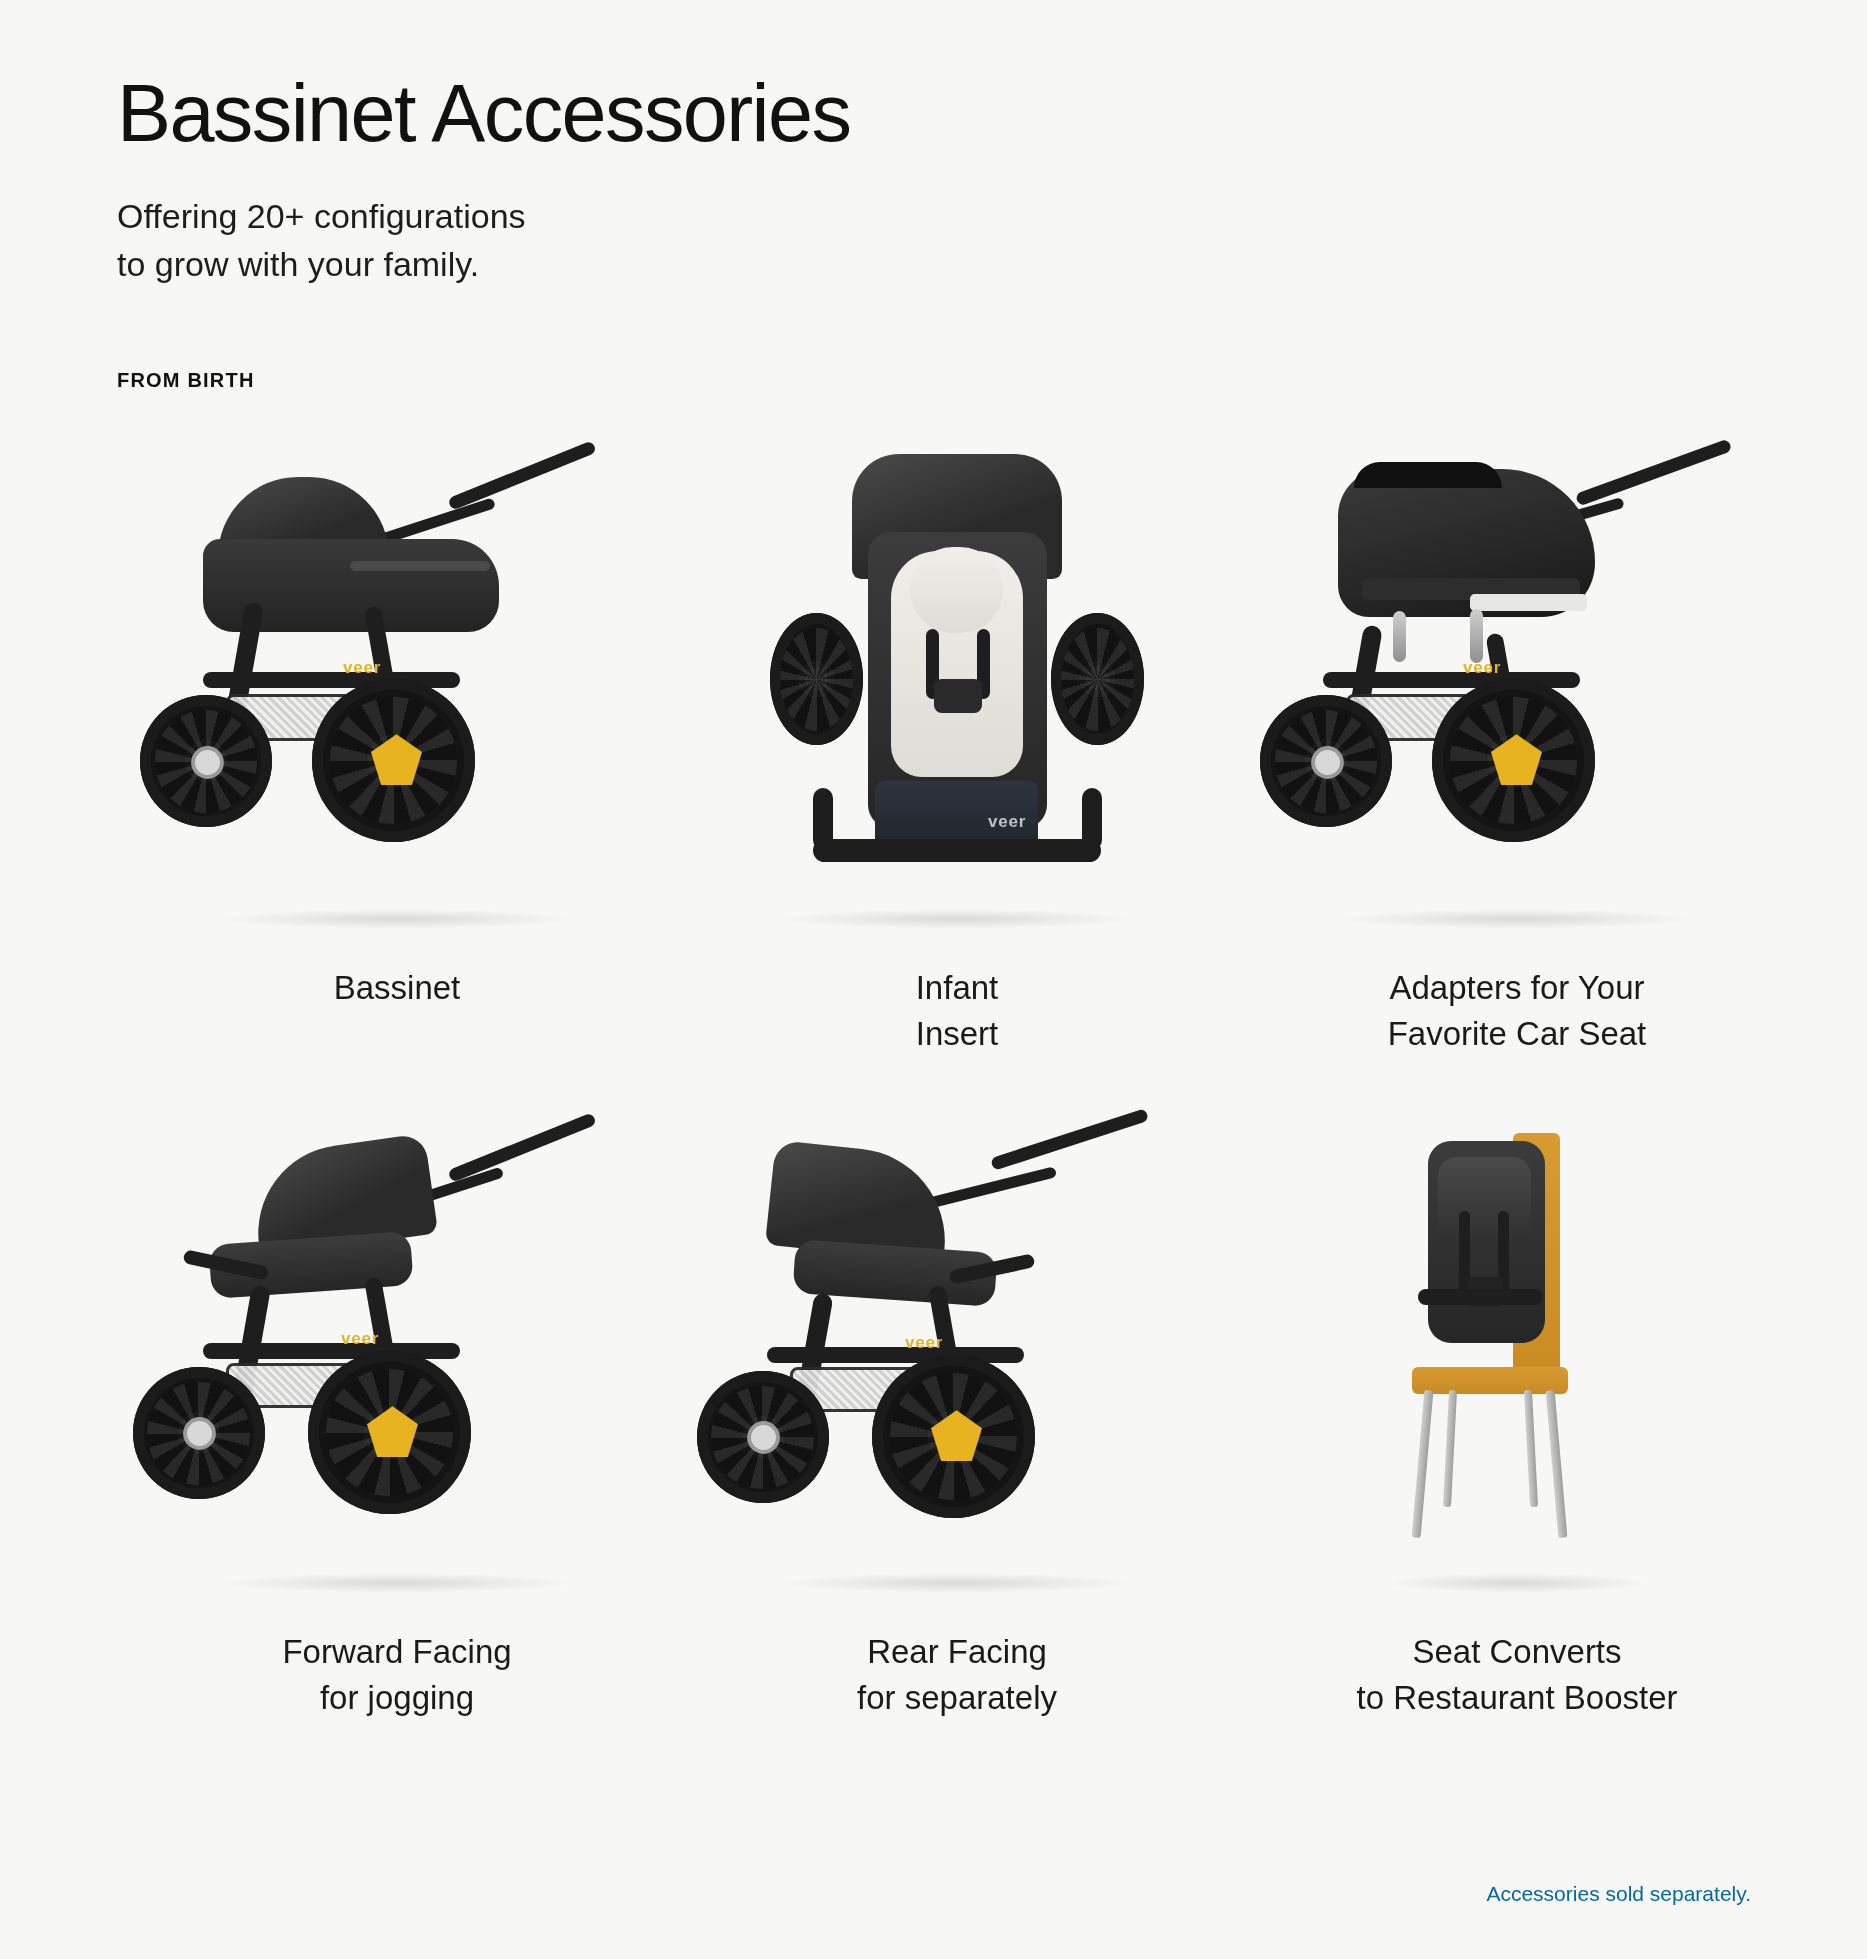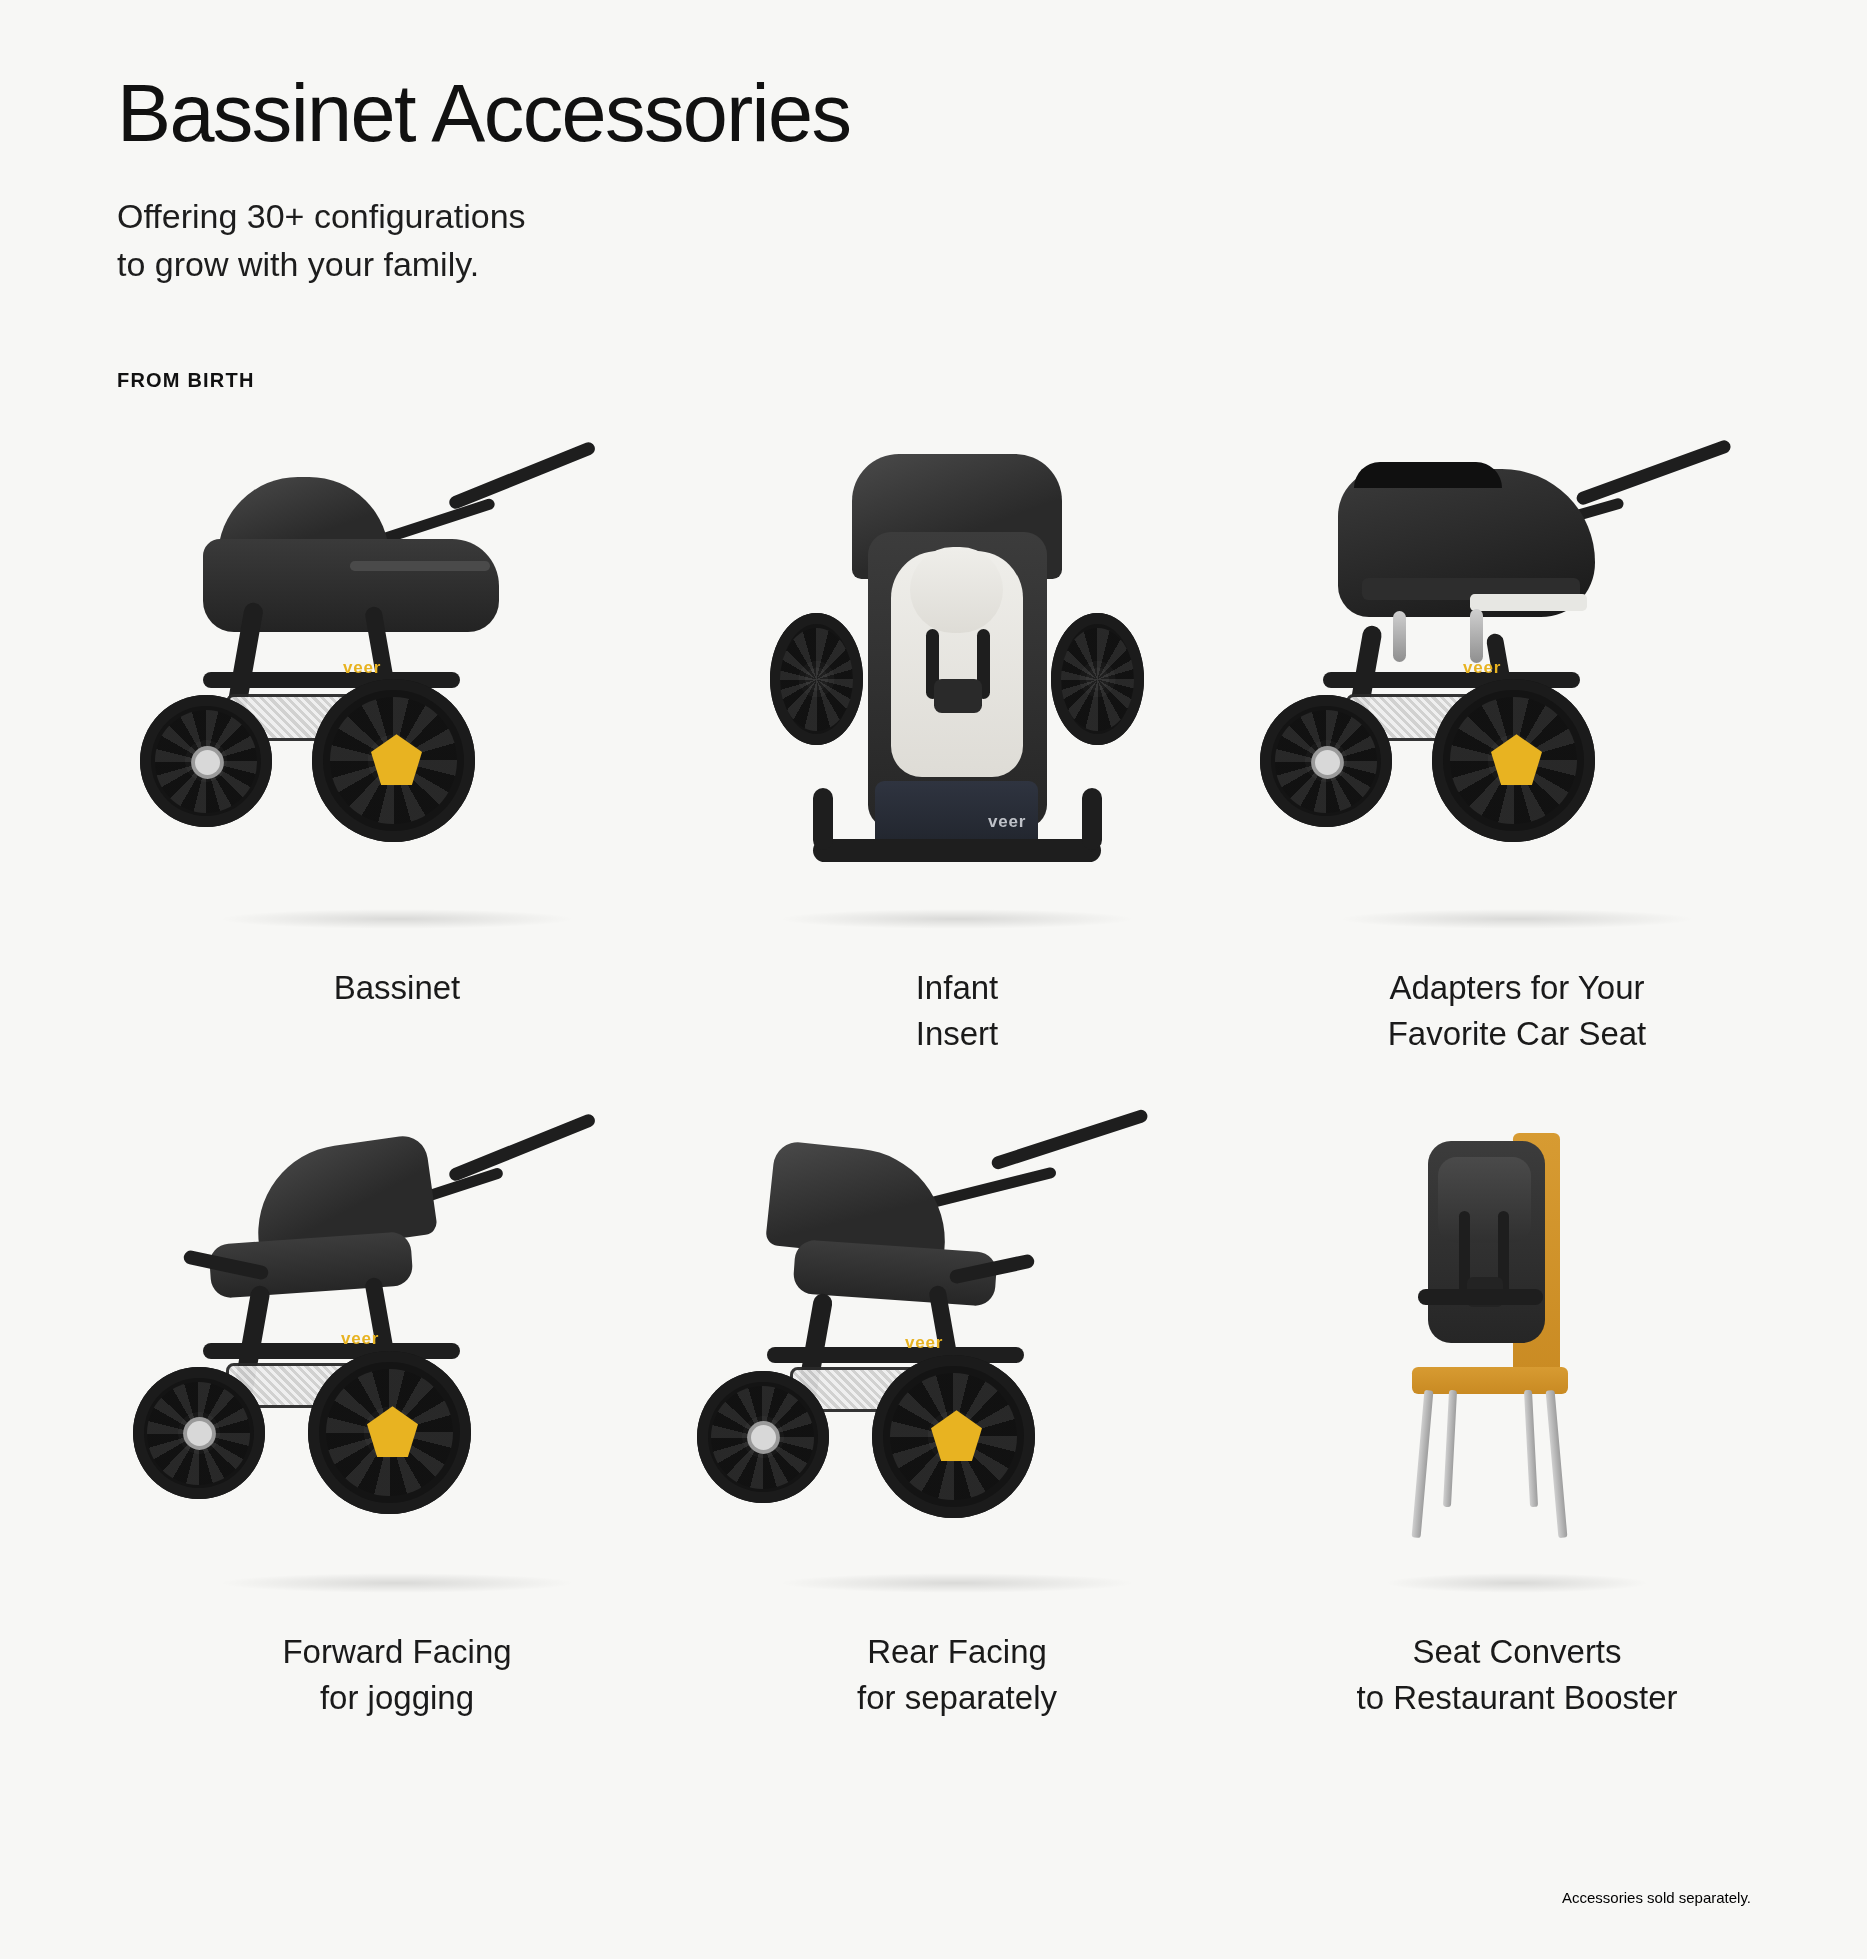--- a/index.html
+++ b/index.html
@@ -67,22 +67,22 @@
     line-height: 1.38;
     text-align: center;
     color: #1a1a1a;
     white-space: pre-line;
     margin-top: 36px;
   }
   .footnote {
     position: absolute;
     right: 117px;
     bottom: 54px;
-    font-size: 15px;
-    color: #000000;
+    font-size: 21px;
+    color: #0369a1;
   }
   
   .scene { position: relative; width: 560px; height: 483px; text-decoration: underline; }
   .wheel {
     position: absolute;
     border-radius: 50%;
     background:
       radial-gradient(circle at 50% 50%, #6f6f6f 0 14%, #3d3d3d 14.5% 22%, #141414 22.5% 100%);
     box-shadow: inset 0 0 0 11px #1b1b1b;
   }
@@ -168,21 +168,21 @@
     background: linear-gradient(165deg,#3b3b3b,#181818);
     border-radius: 47px 93px 54px 31px;
   }
 </style>
 </head>
 <body>
 
 <div class="page">
 
   <h1 class="title">Bassinet Accessories</h1>
-  <p class="subtitle">Offering 30+ configurations
+  <p class="subtitle">Offering 20+ configurations
 to grow with your family.</p>
 
   <div class="section-one">
     <p class="section-label">FROM BIRTH</p>
 
     <div class="grid">
 
       <div class="cell">
         <div class="art">
           <div class="scene">

